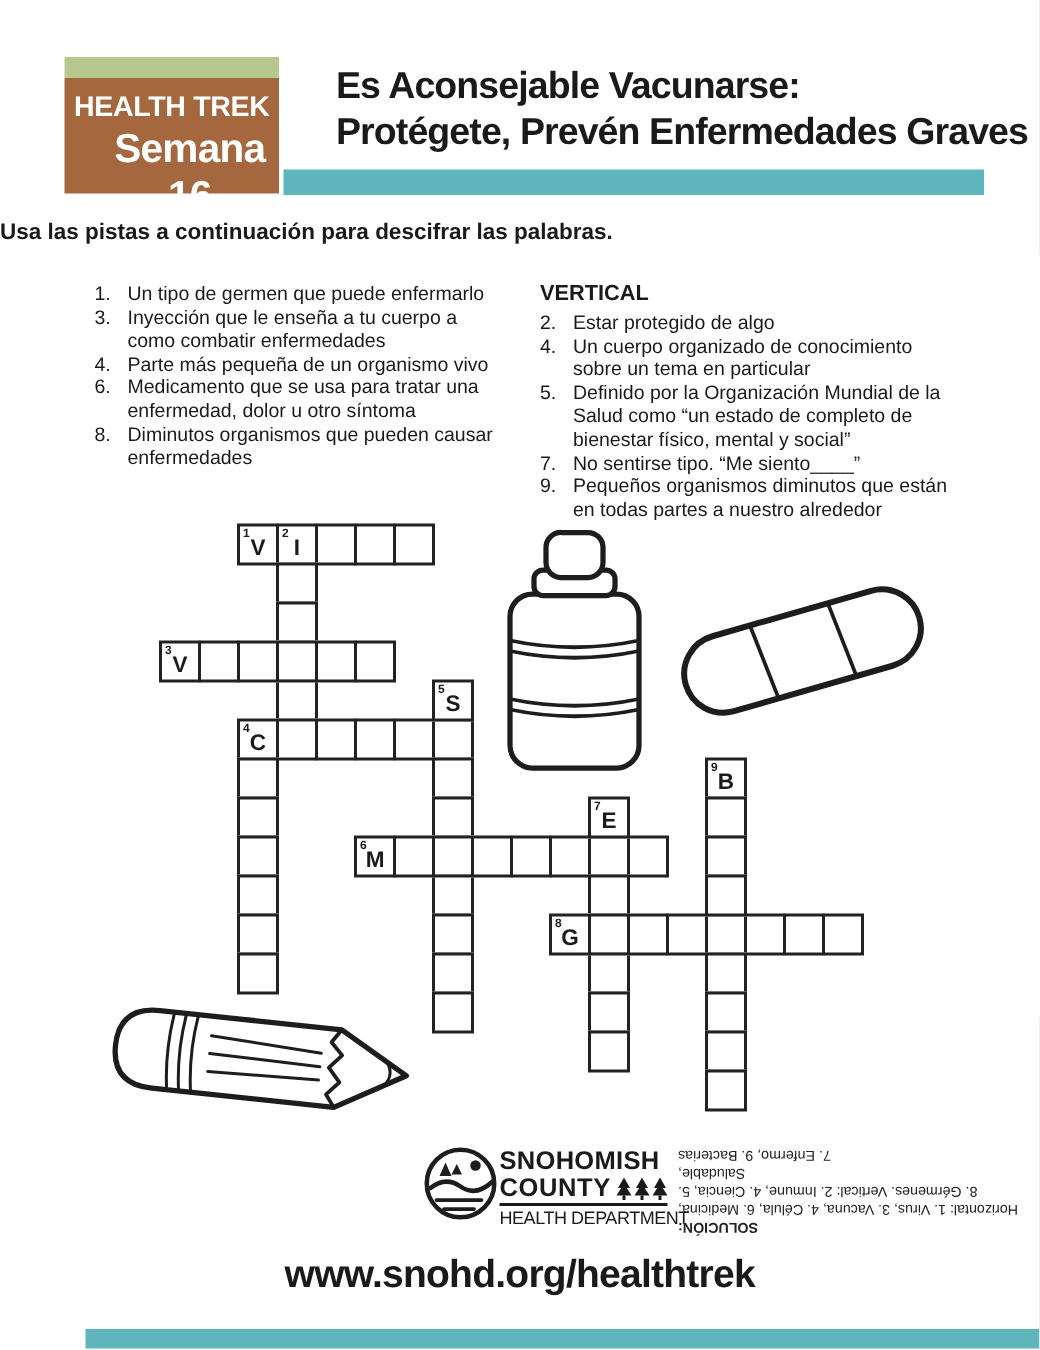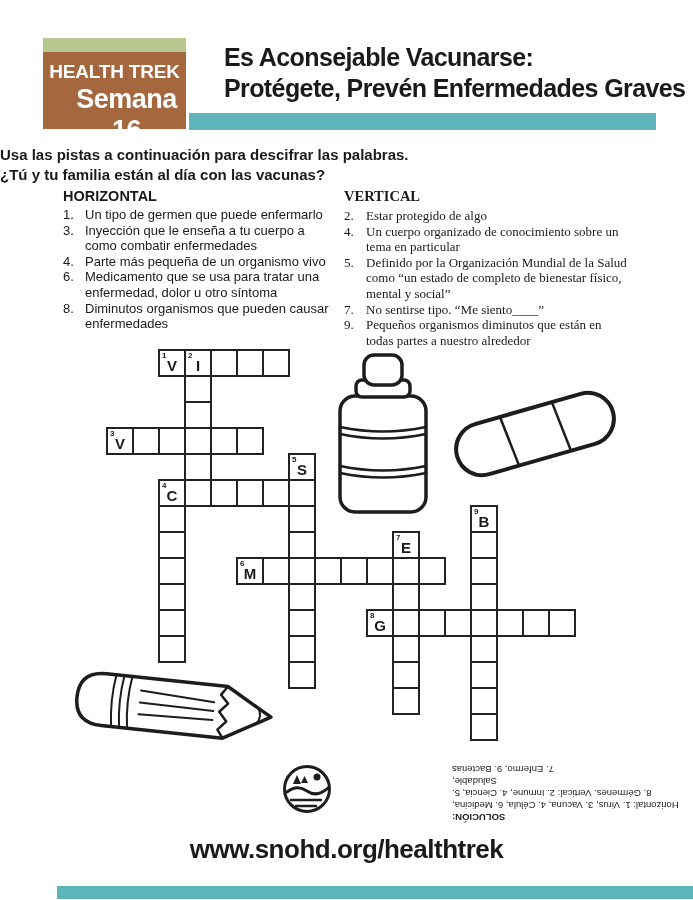--- a/index.html
+++ b/index.html
@@ -13,21 +13,21 @@
   .ht-line{font-size:19px;font-weight:bold;margin-top:9px;letter-spacing:-0.2px;}
   .sem-line{font-size:27px;font-weight:bold;margin-top:1px;letter-spacing:-0.5px;padding-left:24px;}
   .title{left:224px;top:42px;width:475px;font-size:25px;font-weight:bold;line-height:31px;letter-spacing:-0.6px;}
   .teal-bar{left:189px;top:113px;width:467px;height:17px;background:#5eb6bc;}
 
   .instructions{left:0;top:145px;width:693px;text-align:left;font-size:15px;font-weight:bold;line-height:20px;}
 
   
   .clue-col{top:188px;}
   .clue-col.h{left:63px;}
-  .clue-col.v{left:344px;font-family:Liberation Serif, serif;}
+  .clue-col.v{left:360px;}
   .clue-head{font-size:14.5px;font-weight:bold;margin:0 0 3px 0;}
   .clue-item{display:flex;font-size:13px;line-height:15.6px;}
   .clue-num{width:22px;flex:none;}
   .clue-text.h{width:254px;}
   .clue-text.v{width:262px;}
 
   
   .grid{left:106px;top:349px;width:471px;height:393px;}
   .cw-cell{position:absolute;width:28px;height:28px;box-sizing:border-box;
            border:2px solid #222;background:#fff;}
@@ -68,25 +68,23 @@
     <div class="sem-line">Semana 16</div>
   </div>
   <div class="abs title">
     <div>Es Aconsejable Vacunarse:</div>
     <div>Protégete, Prevén Enfermedades Graves</div>
   </div>
   <div class="abs teal-bar"></div>
 
   <div class="abs instructions">
     <div>Usa las pistas a continuación para descifrar las palabras.</div>
-    <div>¿Tú y tu familia están al día con las vacunas?</div>
   </div>
 
   <div class="abs clue-col h">
-    <div class="clue-head">HORIZONTAL</div>
     <div class="clue-item">
       <span class="clue-num">1.</span>
       <span class="clue-text h">Un tipo de germen que puede enfermarlo</span>
     </div>
     <div class="clue-item">
       <span class="clue-num">3.</span>
       <span class="clue-text h">Inyección que le enseña a tu cuerpo a como combatir enfermedades</span>
     </div>
     <div class="clue-item">
       <span class="clue-num">4.</span>
@@ -252,20 +250,36 @@
 
   <svg class="illus" style="left:281px;top:763px;" width="52" height="52" viewBox="0 0 52 52">
     <circle class="ink" cx="26" cy="26" r="22.5" stroke-width="3"></circle>
     <path class="ink-line" d="M6 29 Q16 21 26 28 T47 25" stroke-width="3"></path>
     <path d="M12 21 l4 -9 l4 9 z" fill="#1d1d1d"></path>
     <path d="M20 20 l3.5 -7 l3.5 7 z" fill="#1d1d1d"></path>
     <circle cx="36" cy="14" r="3.5" fill="#1d1d1d"></circle>
     <path class="ink-line" d="M10 37 h30" stroke-width="2.5"></path>
     <path class="ink-line" d="M15 43 h20" stroke-width="2.5"></path>
   </svg>
+  <div class="abs logo-text">
+    <div class="logo-l1">SNOHOMISH</div>
+    <div class="county-row">
+      <span class="logo-l2">COUNTY</span>
+      <svg width="36" height="16" viewBox="0 0 36 16" style="margin-left:3px;">
+        <path d="M6 1 L10 8 H2 Z M6 5 L11 13 H1 Z" fill="#1a1a1a"></path>
+          <rect x="5" y="13" width="2" height="3" fill="#1a1a1a"></rect>
+        <path d="M18 1 L22 8 H14 Z M18 5 L23 13 H13 Z" fill="#1a1a1a"></path>
+          <rect x="17" y="13" width="2" height="3" fill="#1a1a1a"></rect>
+        <path d="M30 1 L34 8 H26 Z M30 5 L35 13 H25 Z" fill="#1a1a1a"></path>
+          <rect x="29" y="13" width="2" height="3" fill="#1a1a1a"></rect>
+      </svg>
+    </div>
+    <div class="logo-rule"></div>
+    <div class="logo-l3">HEALTH DEPARTMENT</div>
+  </div>
 
   <div class="abs solution">
     <div class="sol-head">SOLUCIÓN:</div>
     <div class="sol-line">Horizontal: 1. Virus, 3. Vacuna, 4. Célula, 6. Medicina,</div>
     <div class="sol-line">8. Gérmenes. Vertical: 2. Inmune, 4. Ciencia, 5. Saludable,</div>
     <div class="sol-line">7. Enfermo, 9. Bacterias</div>
   </div>
 
   <div class="abs footer-url">www.snohd.org/healthtrek</div>
   <div class="abs bottom-teal"></div>

